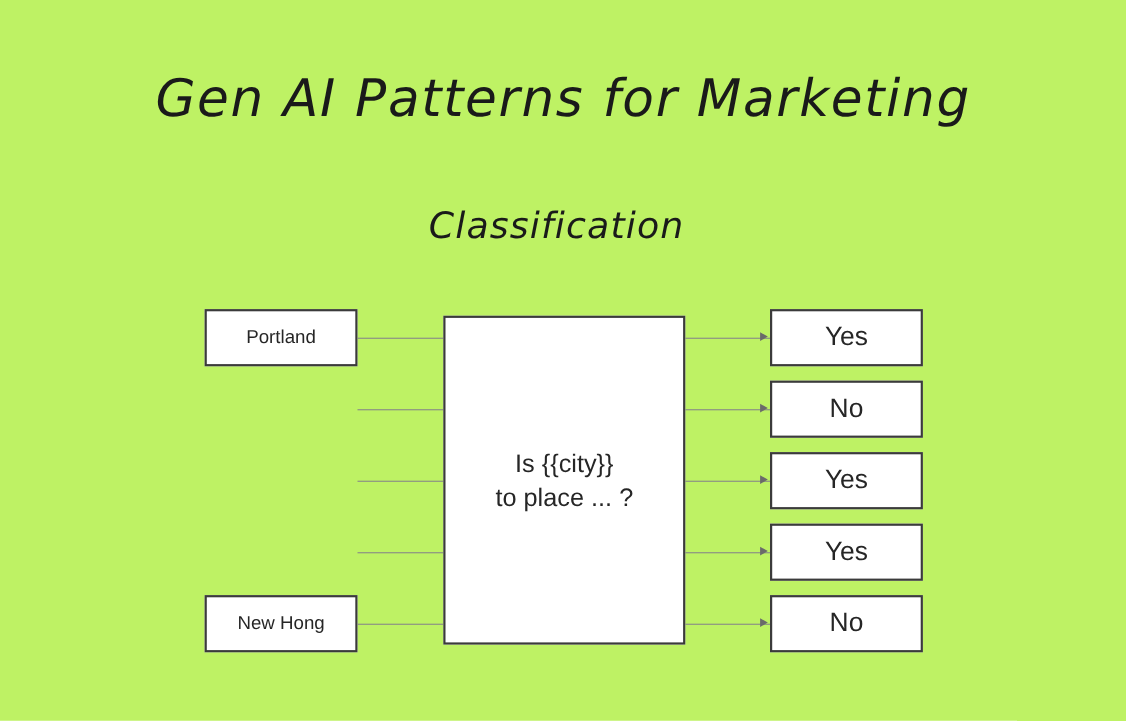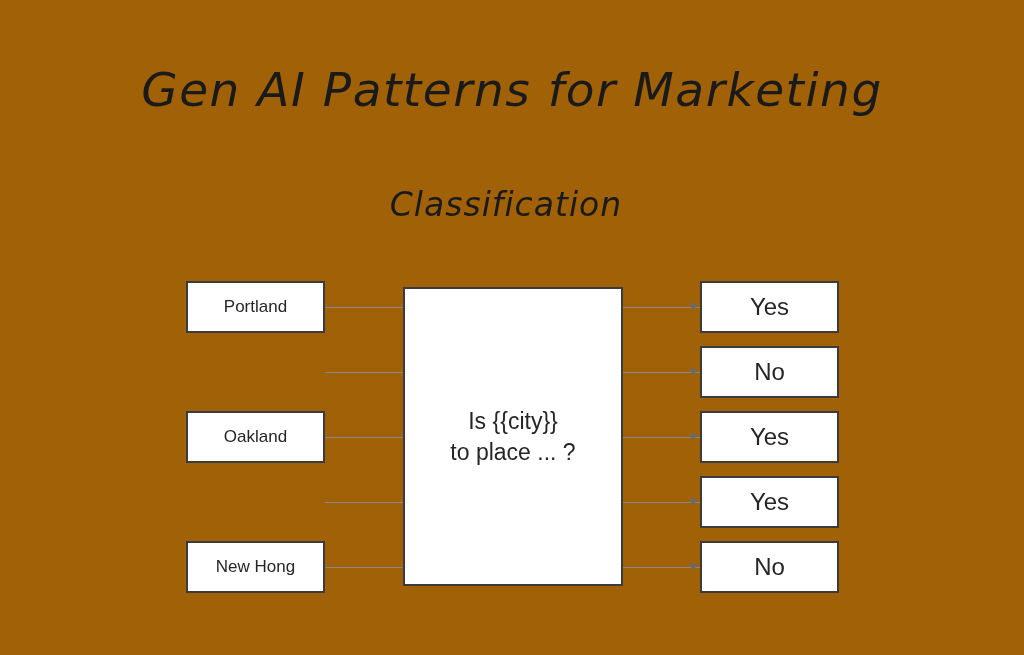--- a/index.html
+++ b/index.html
@@ -15,21 +15,21 @@
     overflow: hidden;
     position: relative;
   }
 
   #slide {
     position: absolute;
     left: 0;
     top: 0;
     width: 1024px;
     height: 655px;
-    background: #a16207;
+    background: #bef264;
   }
 
   
   .title {
     position: absolute;
     left: 0;
     top: 62px;
     width: 1024px;
     text-align: center;
     font-family: "DejaVu Sans", sans-serif;
@@ -139,23 +139,20 @@
 
   <div class="title">Gen AI Patterns for Marketing</div>
 
   <div class="subtitle">Classification</div>
 
   <div id="diagram">
 
     <div class="node node-input" style="top:281px">
       <span>Portland</span>
     </div>
-    <div class="node node-input" style="top:411px">
-      <span>Oakland</span>
-    </div>
     <div class="node node-input" style="top:541px">
       <span>New Hong</span>
     </div>
 
     <div class="connector conn-in" style="top:307px"></div>
     <div class="connector conn-in" style="top:372px"></div>
     <div class="connector conn-in" style="top:437px"></div>
     <div class="connector conn-in" style="top:502px"></div>
     <div class="connector conn-in" style="top:567px"></div>
 

